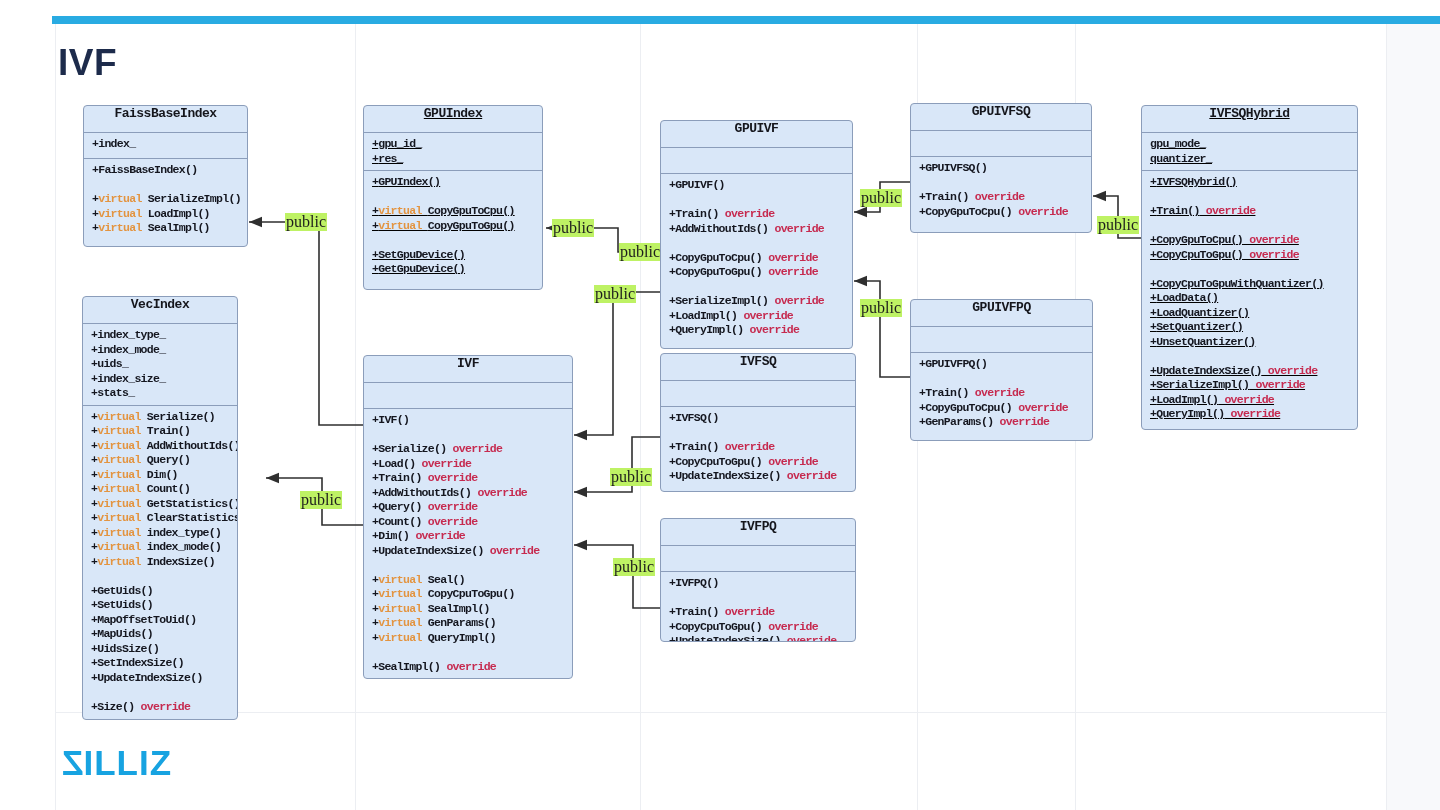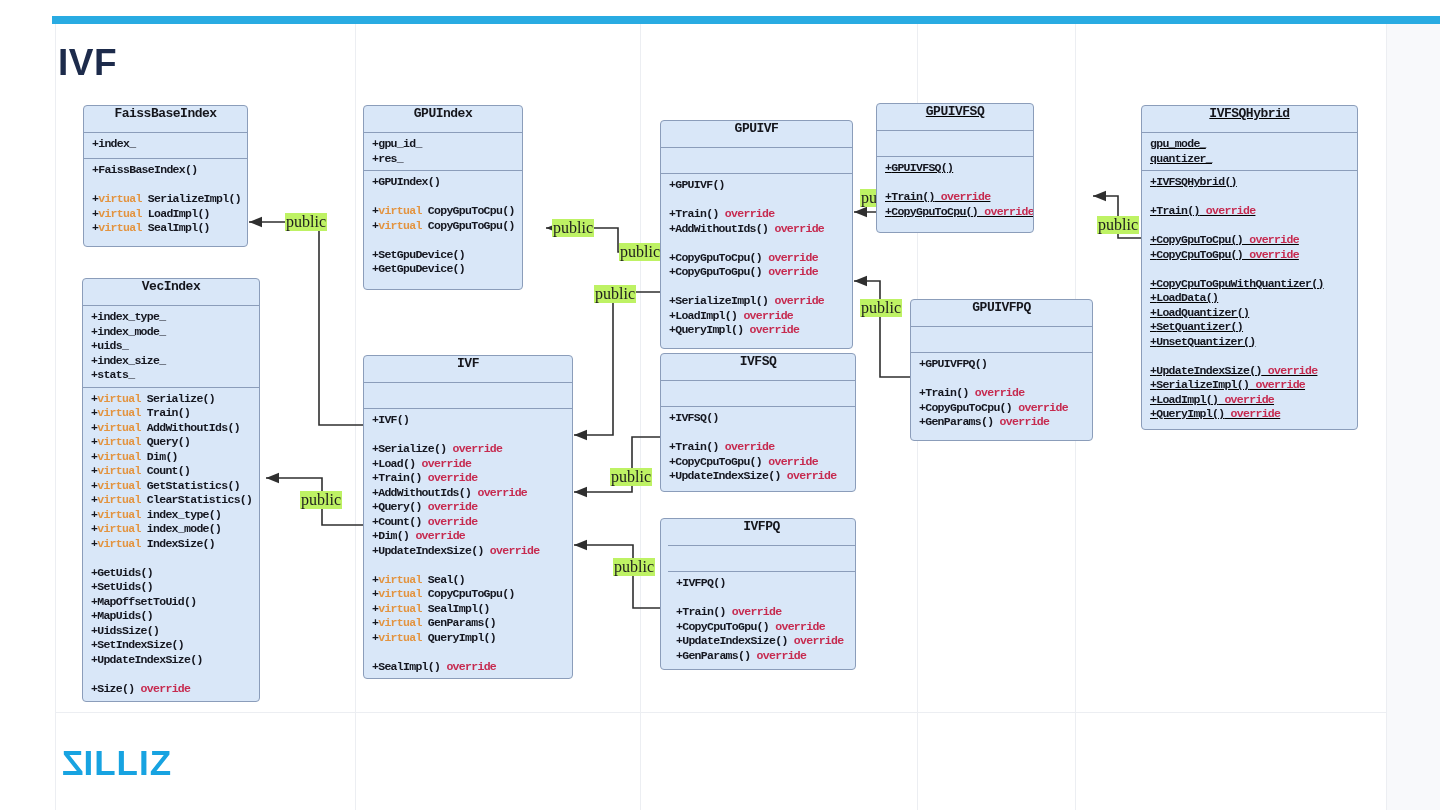--- a/index.html
+++ b/index.html
@@ -90,21 +90,21 @@
           <div class="uml-row"><span class="plus">+</span><span class="nm">index_</span></div>
         </div>
         <div class="uml-section uml-methods">
           <div class="uml-row"><span class="plus">+</span><span class="nm">FaissBaseIndex()</span></div>
           <div class="uml-row spacer"></div>
           <div class="uml-row"><span class="plus">+</span><span class="kw">virtual </span><span class="nm">SerializeImpl()</span></div>
           <div class="uml-row"><span class="plus">+</span><span class="kw">virtual </span><span class="nm">LoadImpl()</span></div>
           <div class="uml-row"><span class="plus">+</span><span class="kw">virtual </span><span class="nm">SealImpl()</span></div>
         </div>
       </div>
-      <div class="uml-class" style="left: 82px; top: 278px; width: 178px; height: 424px;">
+      <div class="uml-class" style="left: 82px; top: 296px; width: 156px; height: 424px;">
         <div class="uml-title">VecIndex</div>
         <div class="uml-section uml-attrs">
           <div class="uml-row"><span class="plus">+</span><span class="nm">index_type_</span></div>
           <div class="uml-row"><span class="plus">+</span><span class="nm">index_mode_</span></div>
           <div class="uml-row"><span class="plus">+</span><span class="nm">uids_</span></div>
           <div class="uml-row"><span class="plus">+</span><span class="nm">index_size_</span></div>
           <div class="uml-row"><span class="plus">+</span><span class="nm">stats_</span></div>
         </div>
         <div class="uml-section uml-methods">
           <div class="uml-row"><span class="plus">+</span><span class="kw">virtual </span><span class="nm">Serialize()</span></div>
@@ -123,21 +123,21 @@
           <div class="uml-row"><span class="plus">+</span><span class="nm">SetUids()</span></div>
           <div class="uml-row"><span class="plus">+</span><span class="nm">MapOffsetToUid()</span></div>
           <div class="uml-row"><span class="plus">+</span><span class="nm">MapUids()</span></div>
           <div class="uml-row"><span class="plus">+</span><span class="nm">UidsSize()</span></div>
           <div class="uml-row"><span class="plus">+</span><span class="nm">SetIndexSize()</span></div>
           <div class="uml-row"><span class="plus">+</span><span class="nm">UpdateIndexSize()</span></div>
           <div class="uml-row spacer"></div>
           <div class="uml-row"><span class="plus">+</span><span class="nm">Size()</span><span class="ov"> override</span></div>
         </div>
       </div>
-      <div class="uml-class" style="left: 363px; top: 105px; width: 160px; height: 185px;">
+      <div class="uml-class" style="left: 363px; top: 105px; width: 180px; height: 185px; text-decoration: underline;">
         <div class="uml-title">GPUIndex</div>
         <div class="uml-section uml-attrs">
           <div class="uml-row"><span class="plus">+</span><span class="nm">gpu_id_</span></div>
           <div class="uml-row"><span class="plus">+</span><span class="nm">res_</span></div>
         </div>
         <div class="uml-section uml-methods">
           <div class="uml-row"><span class="plus">+</span><span class="nm">GPUIndex()</span></div>
           <div class="uml-row spacer"></div>
           <div class="uml-row"><span class="plus">+</span><span class="kw">virtual </span><span class="nm">CopyGpuToCpu()</span></div>
           <div class="uml-row"><span class="plus">+</span><span class="kw">virtual </span><span class="nm">CopyGpuToGpu()</span></div>
@@ -156,21 +156,21 @@
           <div class="uml-row"><span class="plus">+</span><span class="nm">AddWithoutIds()</span><span class="ov"> override</span></div>
           <div class="uml-row spacer"></div>
           <div class="uml-row"><span class="plus">+</span><span class="nm">CopyGpuToCpu()</span><span class="ov"> override</span></div>
           <div class="uml-row"><span class="plus">+</span><span class="nm">CopyGpuToGpu()</span><span class="ov"> override</span></div>
           <div class="uml-row spacer"></div>
           <div class="uml-row"><span class="plus">+</span><span class="nm">SerializeImpl()</span><span class="ov"> override</span></div>
           <div class="uml-row"><span class="plus">+</span><span class="nm">LoadImpl()</span><span class="ov"> override</span></div>
           <div class="uml-row"><span class="plus">+</span><span class="nm">QueryImpl()</span><span class="ov"> override</span></div>
         </div>
       </div>
-      <div class="uml-class" style="left: 876px; top: 103px; width: 158px; height: 130px; text-decoration: underline;">
+      <div class="uml-class" style="left: 910px; top: 103px; width: 182px; height: 130px;">
         <div class="uml-title">GPUIVFSQ</div>
         <div class="uml-section uml-attrs"></div>
         <div class="uml-section uml-methods">
           <div class="uml-row"><span class="plus">+</span><span class="nm">GPUIVFSQ()</span></div>
           <div class="uml-row spacer"></div>
           <div class="uml-row"><span class="plus">+</span><span class="nm">Train()</span><span class="ov"> override</span></div>
           <div class="uml-row"><span class="plus">+</span><span class="nm">CopyGpuToCpu()</span><span class="ov"> override</span></div>
         </div>
       </div>
       <div class="uml-class" style="left: 1141px; top: 105px; width: 217px; height: 325px; text-decoration: underline;">
@@ -238,21 +238,21 @@
         <div class="uml-title">GPUIVFPQ</div>
         <div class="uml-section uml-attrs"></div>
         <div class="uml-section uml-methods">
           <div class="uml-row"><span class="plus">+</span><span class="nm">GPUIVFPQ()</span></div>
           <div class="uml-row spacer"></div>
           <div class="uml-row"><span class="plus">+</span><span class="nm">Train()</span><span class="ov"> override</span></div>
           <div class="uml-row"><span class="plus">+</span><span class="nm">CopyGpuToCpu()</span><span class="ov"> override</span></div>
           <div class="uml-row"><span class="plus">+</span><span class="nm">GenParams()</span><span class="ov"> override</span></div>
         </div>
       </div>
-      <div class="uml-class" style="left: 660px; top: 518px; width: 196px; height: 152px; padding-left: 7px;">
+      <div class="uml-class" style="left: 660px; top: 518px; width: 196px; height: 124px;">
         <div class="uml-title">IVFPQ</div>
         <div class="uml-section uml-attrs"></div>
         <div class="uml-section uml-methods">
           <div class="uml-row"><span class="plus">+</span><span class="nm">IVFPQ()</span></div>
           <div class="uml-row spacer"></div>
           <div class="uml-row"><span class="plus">+</span><span class="nm">Train()</span><span class="ov"> override</span></div>
           <div class="uml-row"><span class="plus">+</span><span class="nm">CopyCpuToGpu()</span><span class="ov"> override</span></div>
           <div class="uml-row"><span class="plus">+</span><span class="nm">UpdateIndexSize()</span><span class="ov"> override</span></div>
           <div class="uml-row"><span class="plus">+</span><span class="nm">GenParams()</span><span class="ov"> override</span></div>
         </div>

